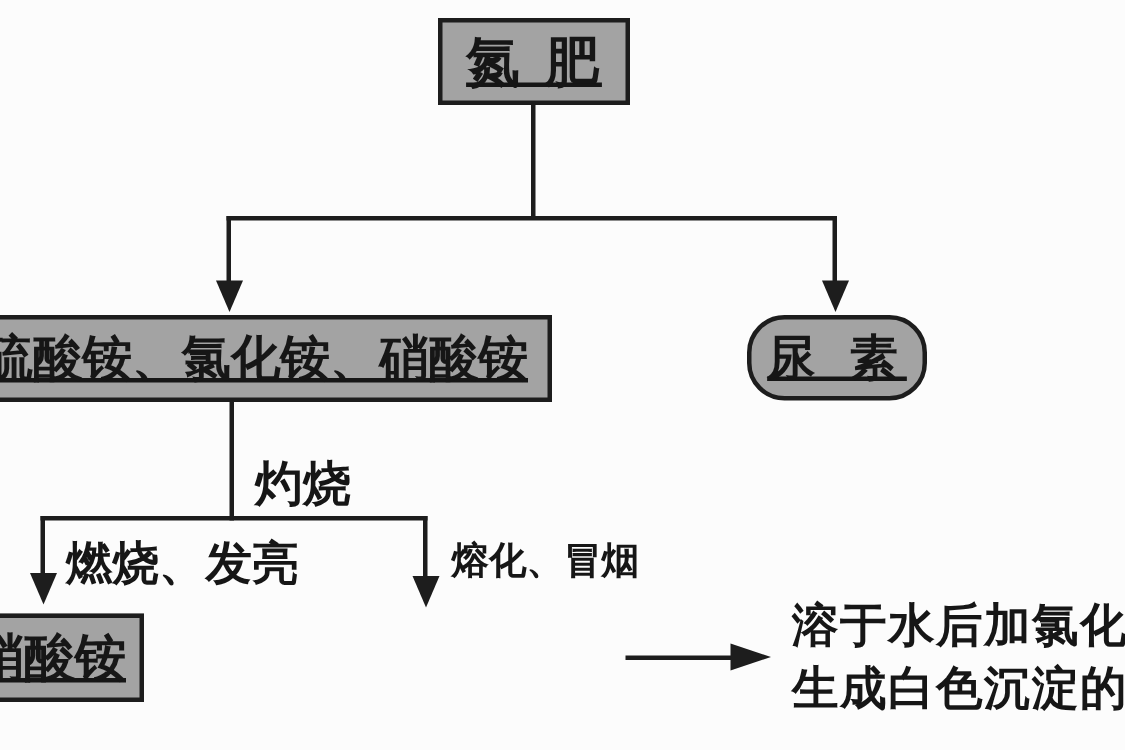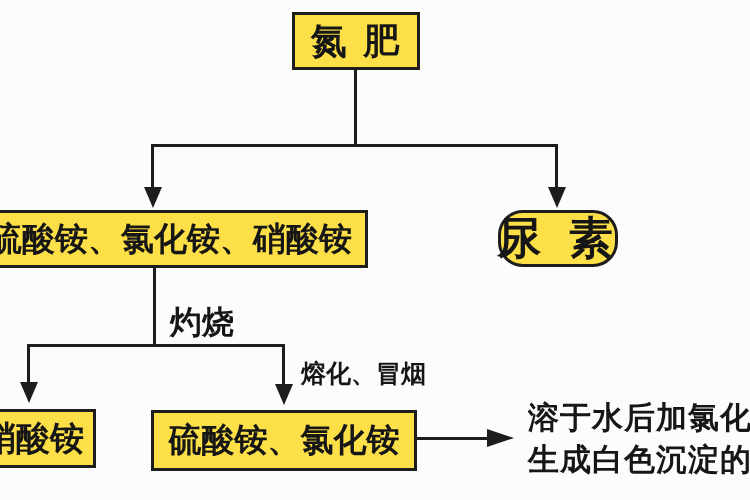--- a/index.html
+++ b/index.html
@@ -10,25 +10,26 @@
   .stage{
     position:relative;
     width:750px;height:500px;
     background:#fcfcfc;
     overflow:hidden;
     color:#161616;
   }
   .node{
     position:absolute;
     border:3px solid #1d1d1d;
-    background:#fde047;
+    background:#a3a3a3;
     display:flex;align-items:center;justify-content:center;
     font-weight:bold;
     white-space:nowrap;
     box-sizing:border-box;
+    text-decoration:underline;
   }
   .lbl{
     position:absolute;
     font-weight:bold;
     white-space:nowrap;
     line-height:1;
   }
   .line{
     position:absolute;
     background:#1d1d1d;
@@ -72,43 +73,41 @@
   <div class="line" style="left:151px;top:144px;width:3px;height:46px;"></div>
   <div class="arrow-down" style="left:144px;top:187px;"></div>
 
   <div class="line" style="left:555px;top:144px;width:3px;height:46px;"></div>
   <div class="arrow-down" style="left:548px;top:187px;"></div>
 
   <div class="node" style="left:-16px;top:210px;width:384px;height:58px;font-size:33px;justify-content:flex-start;padding-left:2px;">
     <span>硫酸铵、氯化铵、硝酸铵</span>
   </div>
 
-  <div class="node" style="left:498px;top:210px;width:120px;height:57px;font-size:44px;letter-spacing:6px;border-radius:25px;">
+  <div class="node" style="left:498px;top:210px;width:120px;height:57px;font-size:32px;letter-spacing:6px;border-radius:25px;">
     <span>尿 素</span>
   </div>
 
   <div class="line" style="left:153px;top:267px;width:3px;height:80px;"></div>
   <div class="lbl" style="left:170px;top:294px;font-size:32px;margin-top:12px;">灼烧</div>
 
   <div class="line" style="left:27px;top:344px;width:258px;height:3px;"></div>
 
   <div class="line" style="left:27px;top:344px;width:3px;height:40px;"></div>
   <div class="arrow-down" style="left:20px;top:382px;"></div>
+  <div class="lbl" style="left:44px;top:361px;font-size:31px;">燃烧、发亮</div>
 
   <div class="line" style="left:282px;top:344px;width:3px;height:42px;"></div>
   <div class="arrow-down" style="left:275px;top:384px;"></div>
   <div class="lbl" style="left:301px;top:361px;font-size:25px;">熔化、冒烟</div>
 
   <div class="node" style="left:-30px;top:409px;width:126px;height:59px;font-size:34px;">
     <span>硝酸铵</span>
   </div>
 
-  <div class="node" style="left:151px;top:410px;width:266px;height:61px;font-size:33px;">
-    <span>硫酸铵、氯化铵</span>
-  </div>
 
   <div class="line" style="left:417px;top:437px;width:72px;height:3px;"></div>
   <div class="arrow-right" style="left:487px;top:429px;"></div>
 
   <div class="note" style="left:528px;top:396px;">
     <div>溶于水后加氯化钡</div>
     <div>生成白色沉淀的</div>
   </div>
 
 </div>

